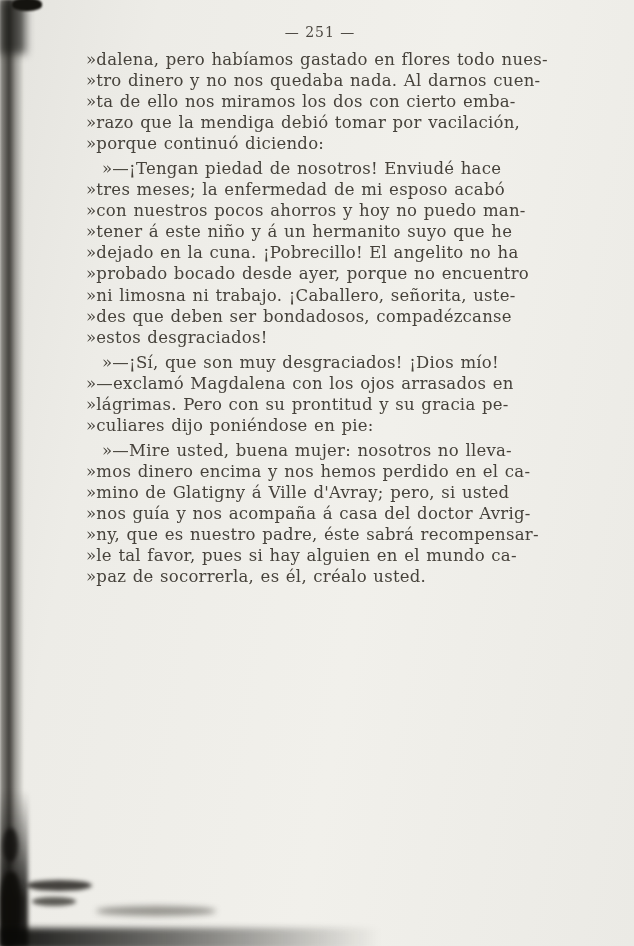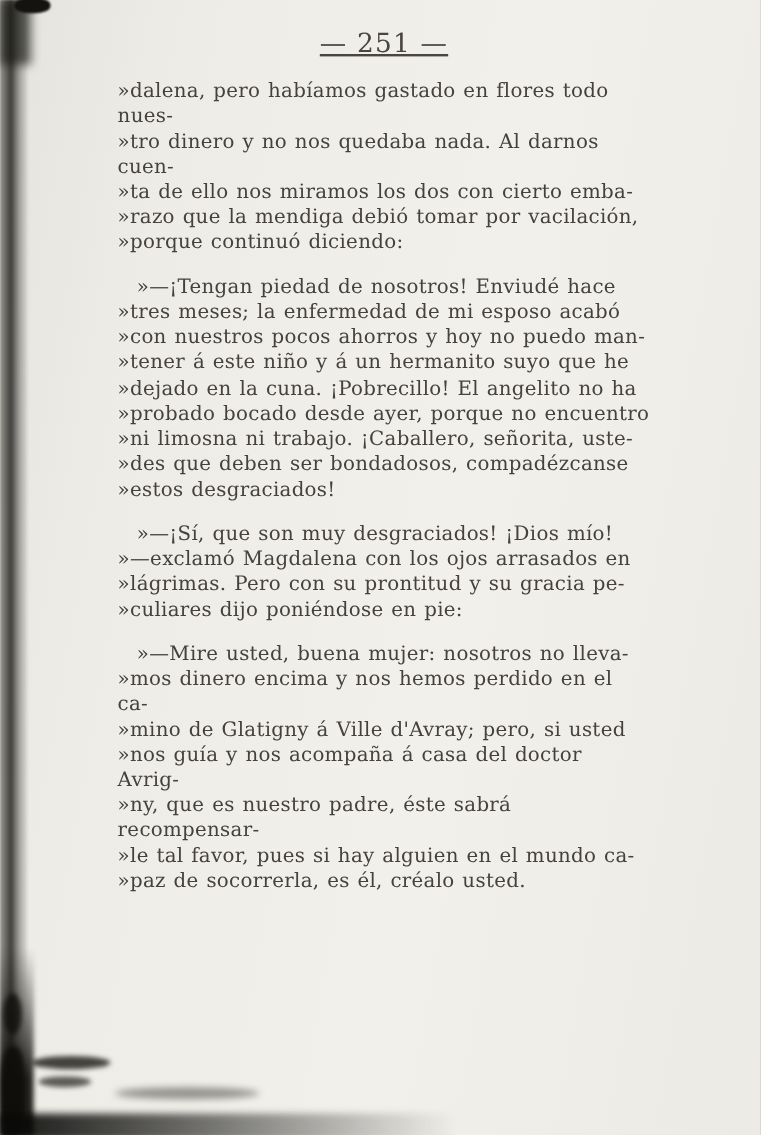--- a/index.html
+++ b/index.html
@@ -66,28 +66,27 @@
   }
   
   .content {
     position: absolute;
     left: 82px;
     top: 24px;
     width: 476px;
   }
   .page-number {
     text-align: center;
-    font-size: 22px;
+    font-size: 14px;
     letter-spacing: 1px;
     margin: 0 0 9px 0;
     color: #4a463f;
-    text-decoration: underline;
   }
   .para {
-    margin: 16px;
+    margin: 4px;
     font-size: 16.5px;
     line-height: 21.05px;
     letter-spacing: 0.25px;
     word-spacing: 1px;
     white-space: pre-line;
     text-indent: 0;
   }
   .para.indent {
     text-indent: 16px;
   }

